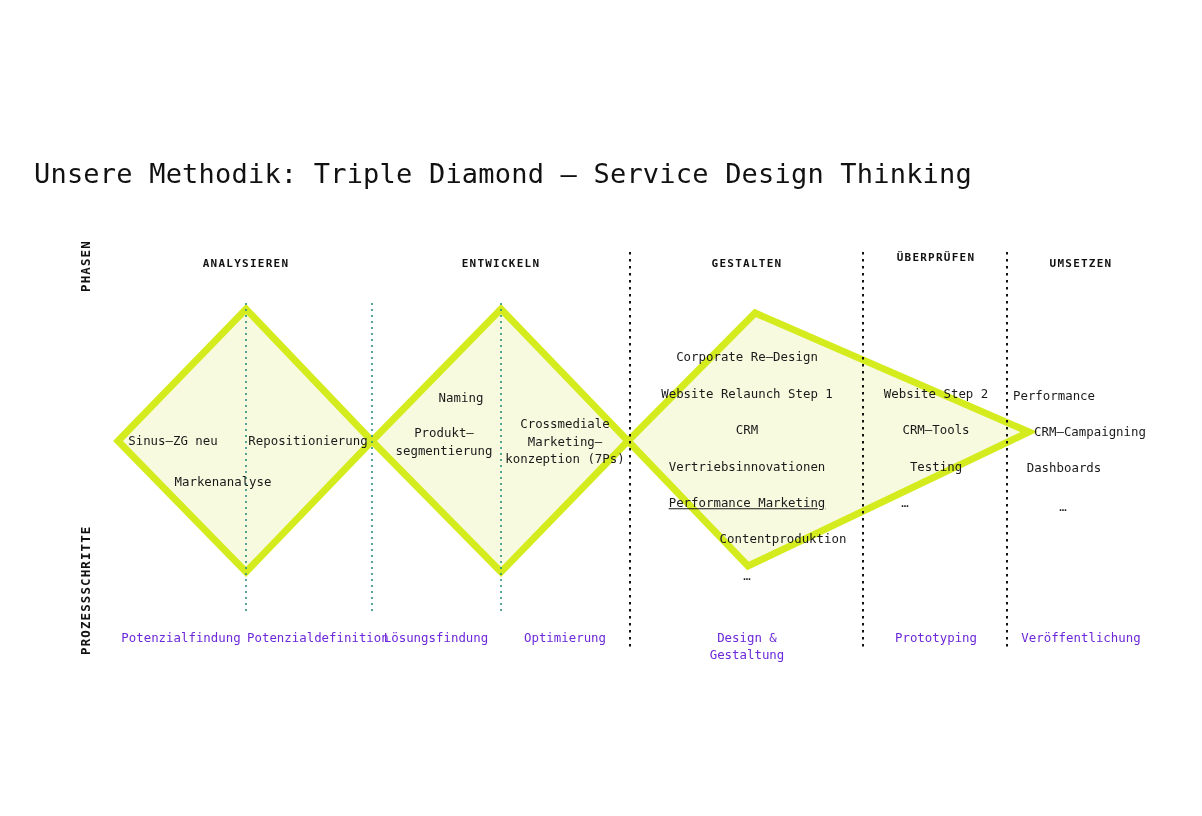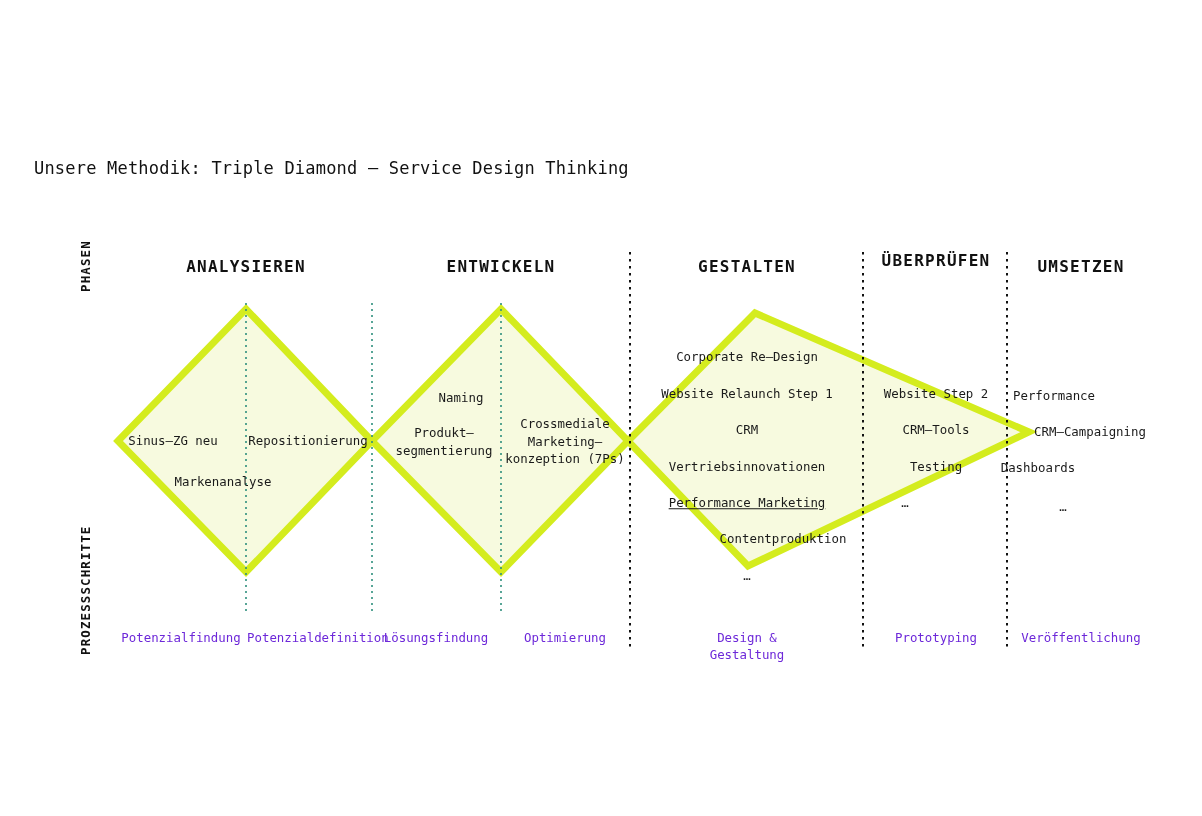--- a/index.html
+++ b/index.html
@@ -18,41 +18,41 @@
   #canvas {
     position: absolute;
     left: 0; top: 0;
     width: 1202px;
     height: 816px;
   }
   .title {
     position: absolute;
     left: 34px;
     top: 158px;
-    font-size: 17px;
+    font-size: 27px;
     letter-spacing: 0.2px;
     color: #111111;
     white-space: nowrap;
   }
   .axis-label {
     position: absolute;
     font-size: 12.5px;
     font-weight: bold;
     letter-spacing: 1.1px;
     color: #111111;
     white-space: nowrap;
     transform-origin: 0 0;
     transform: rotate(-90deg);
   }
   #axis-phasen { left: 78px; top: 292px; }
   #axis-prozess { left: 78px; top: 655px; }
 
   .phase-header {
     position: absolute;
-    font-size: 16px;
+    font-size: 11px;
     font-weight: bold;
     letter-spacing: 1.25px;
     color: #111111;
     text-align: center;
     white-space: nowrap;
     transform: translateX(-50%);
   }
   .step-label {
     position: absolute;
     font-size: 12.4px;
@@ -118,21 +118,21 @@
     <div class="item" style="left: 747px; top: 467px;">Vertriebsinnovationen</div>
     <div class="item" style="left: 747px; top: 503px; text-decoration: underline;">Performance Marketing</div>
     <div class="item" style="left: 783px; top: 539px;">Contentproduktion</div>
     <div class="item" style="left: 747px; top: 576px;">…</div>
     <div class="item" style="left: 936px; top: 394px;">Website Step 2</div>
     <div class="item" style="left: 936px; top: 430px;">CRM–Tools</div>
     <div class="item" style="left: 936px; top: 467px;">Testing</div>
     <div class="item" style="left: 905px; top: 503px;">…</div>
     <div class="item" style="left: 1054px; top: 396px;">Performance</div>
     <div class="item" style="left: 1090px; top: 432px;">CRM–Campaigning</div>
-    <div class="item" style="left: 1022px; top: 468px; padding-left: 32px;">Dashboards</div>
+    <div class="item" style="left: 1048px; top: 468px; padding-left: 32px;">Dashboards</div>
     <div class="item" style="left: 1063px; top: 507px;">…</div>
   </div>
 <div id="step-labels">
     <div class="step-label" style="left: 181px; top: 629px; width: 122px;">Potenzialfindung</div>
     <div class="step-label" style="left: 308px; top: 629px; width: 122px;">Potenzialdefinition</div>
     <div class="step-label" style="left: 436px; top: 629px; width: 122px;">Lösungsfindung</div>
     <div class="step-label" style="left: 565px; top: 629px; width: 122px;">Optimierung</div>
     <div class="step-label" style="left: 747px; top: 629px; width: 122px;">Design &amp; Gestaltung</div>
     <div class="step-label" style="left: 936px; top: 629px; width: 122px;">Prototyping</div>
     <div class="step-label" style="left: 1081px; top: 629px; width: 122px;">Veröffentlichung</div>

